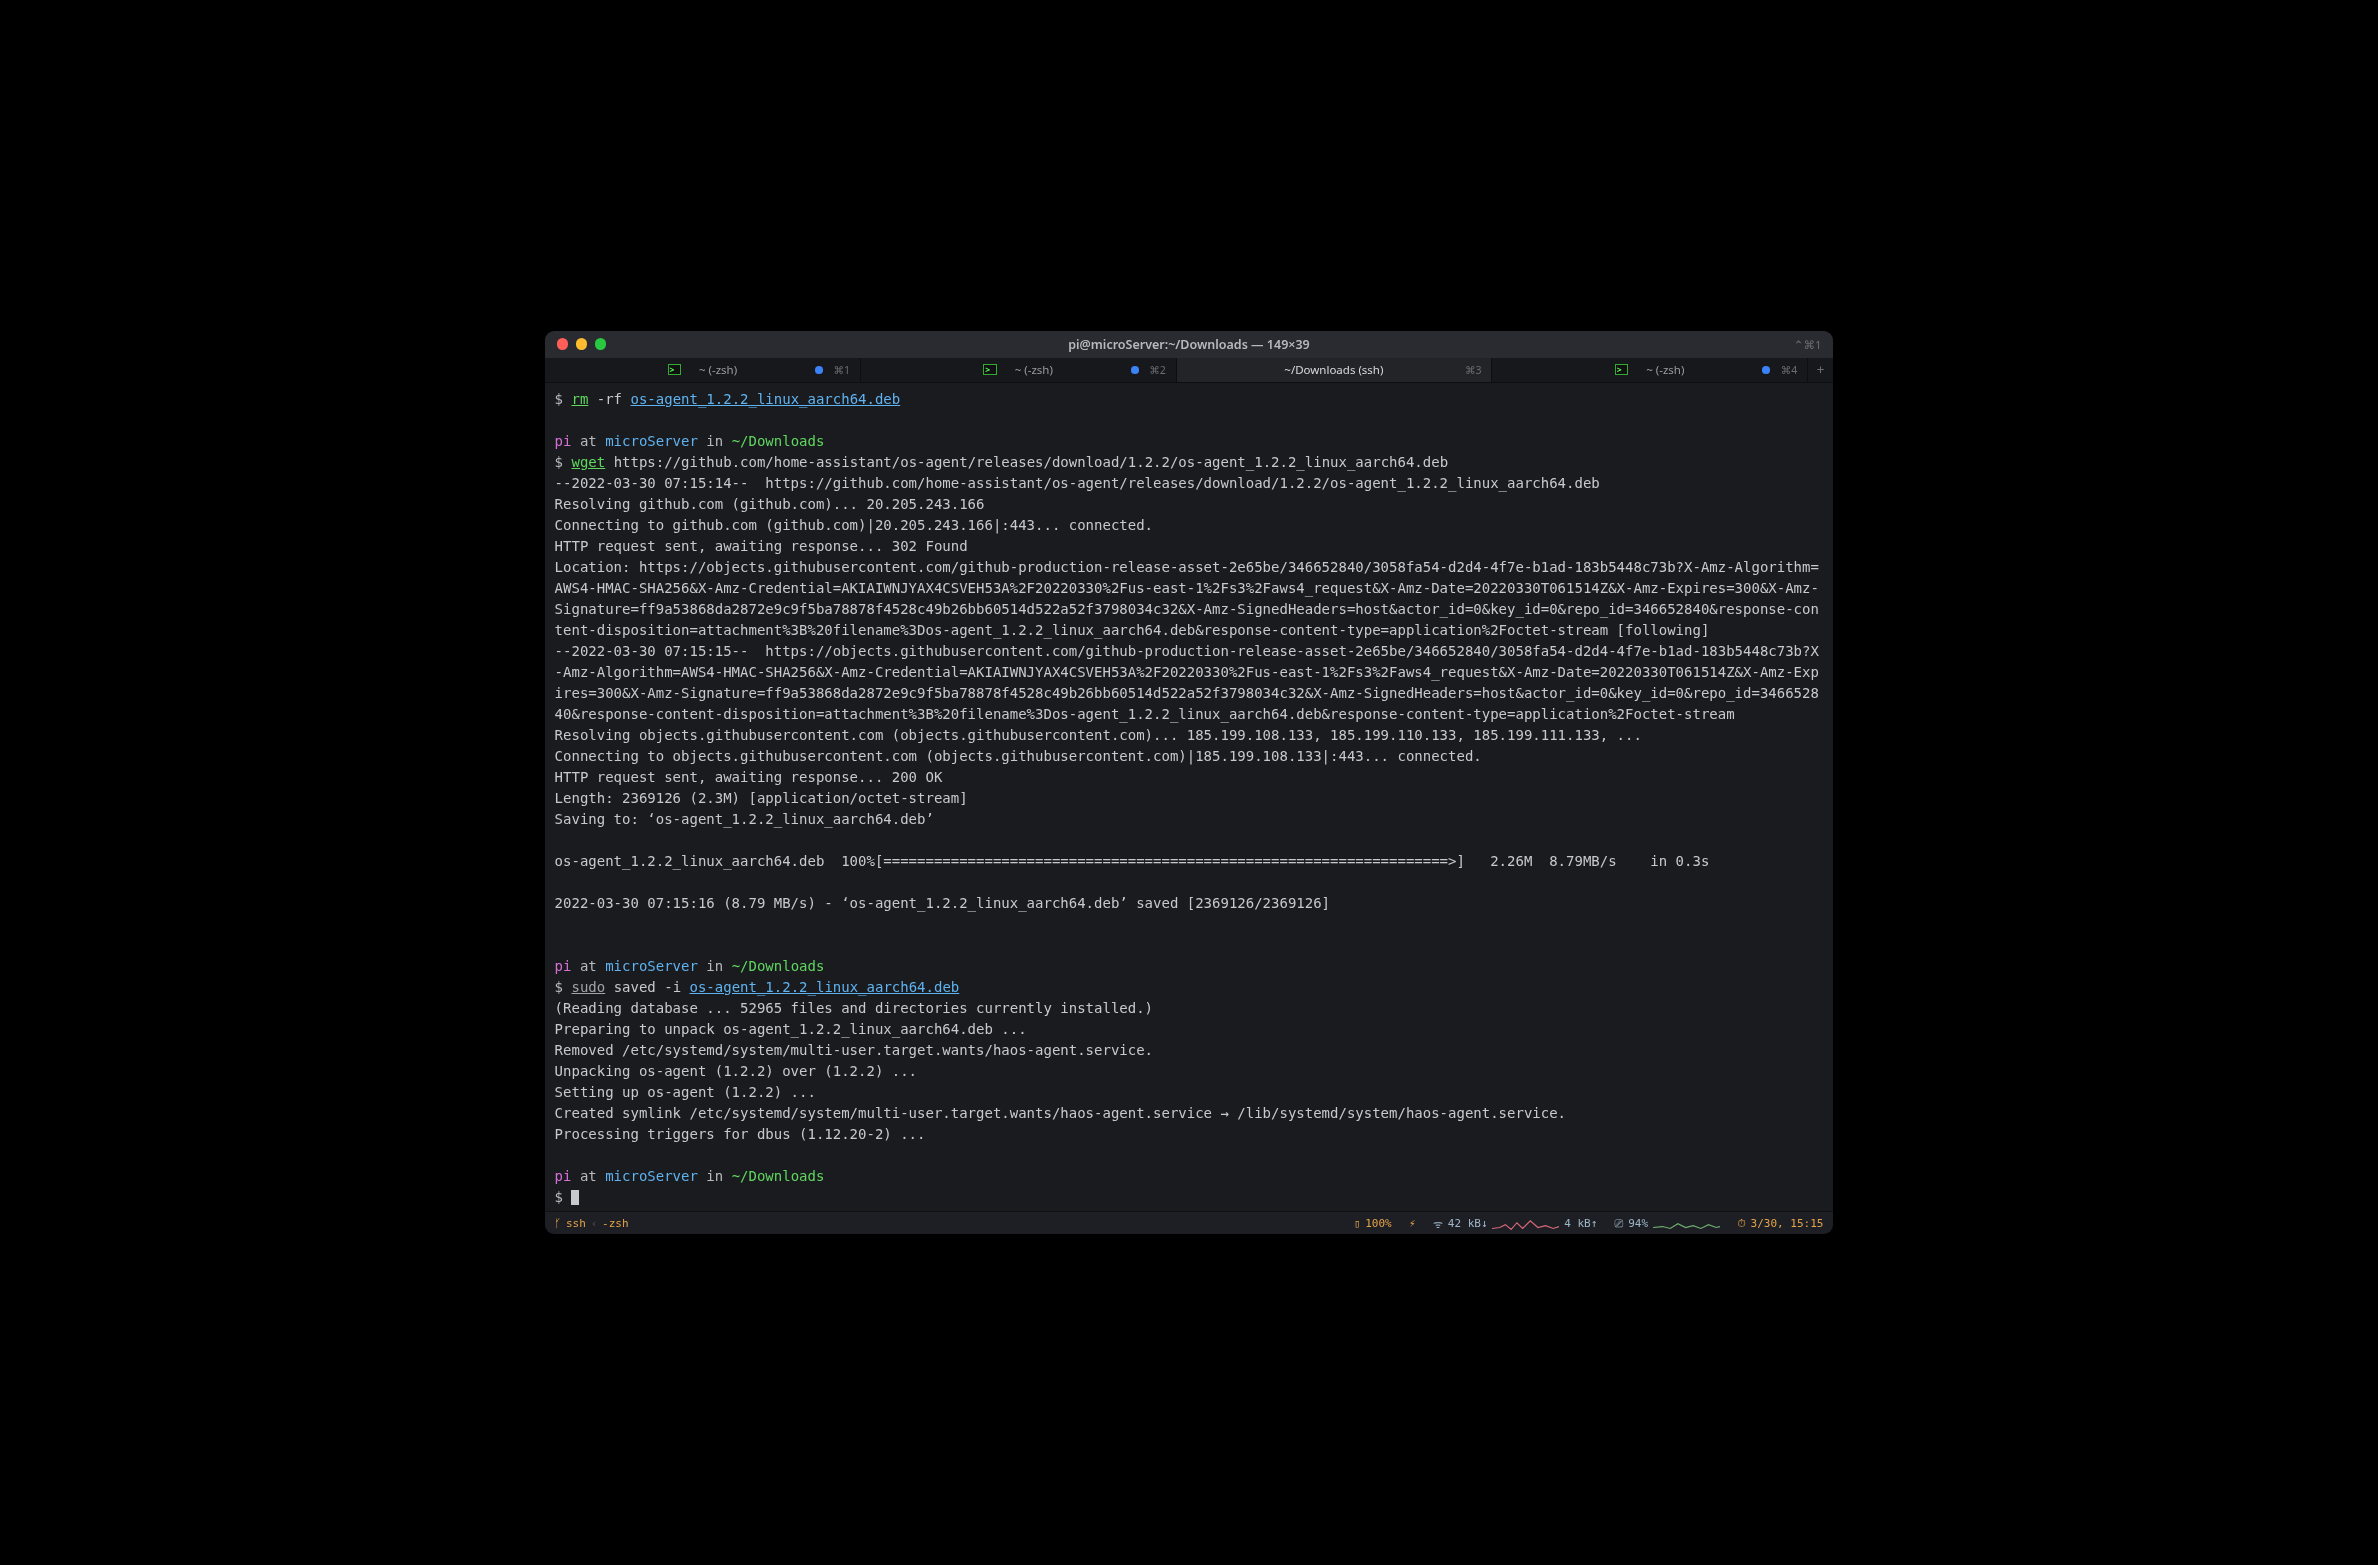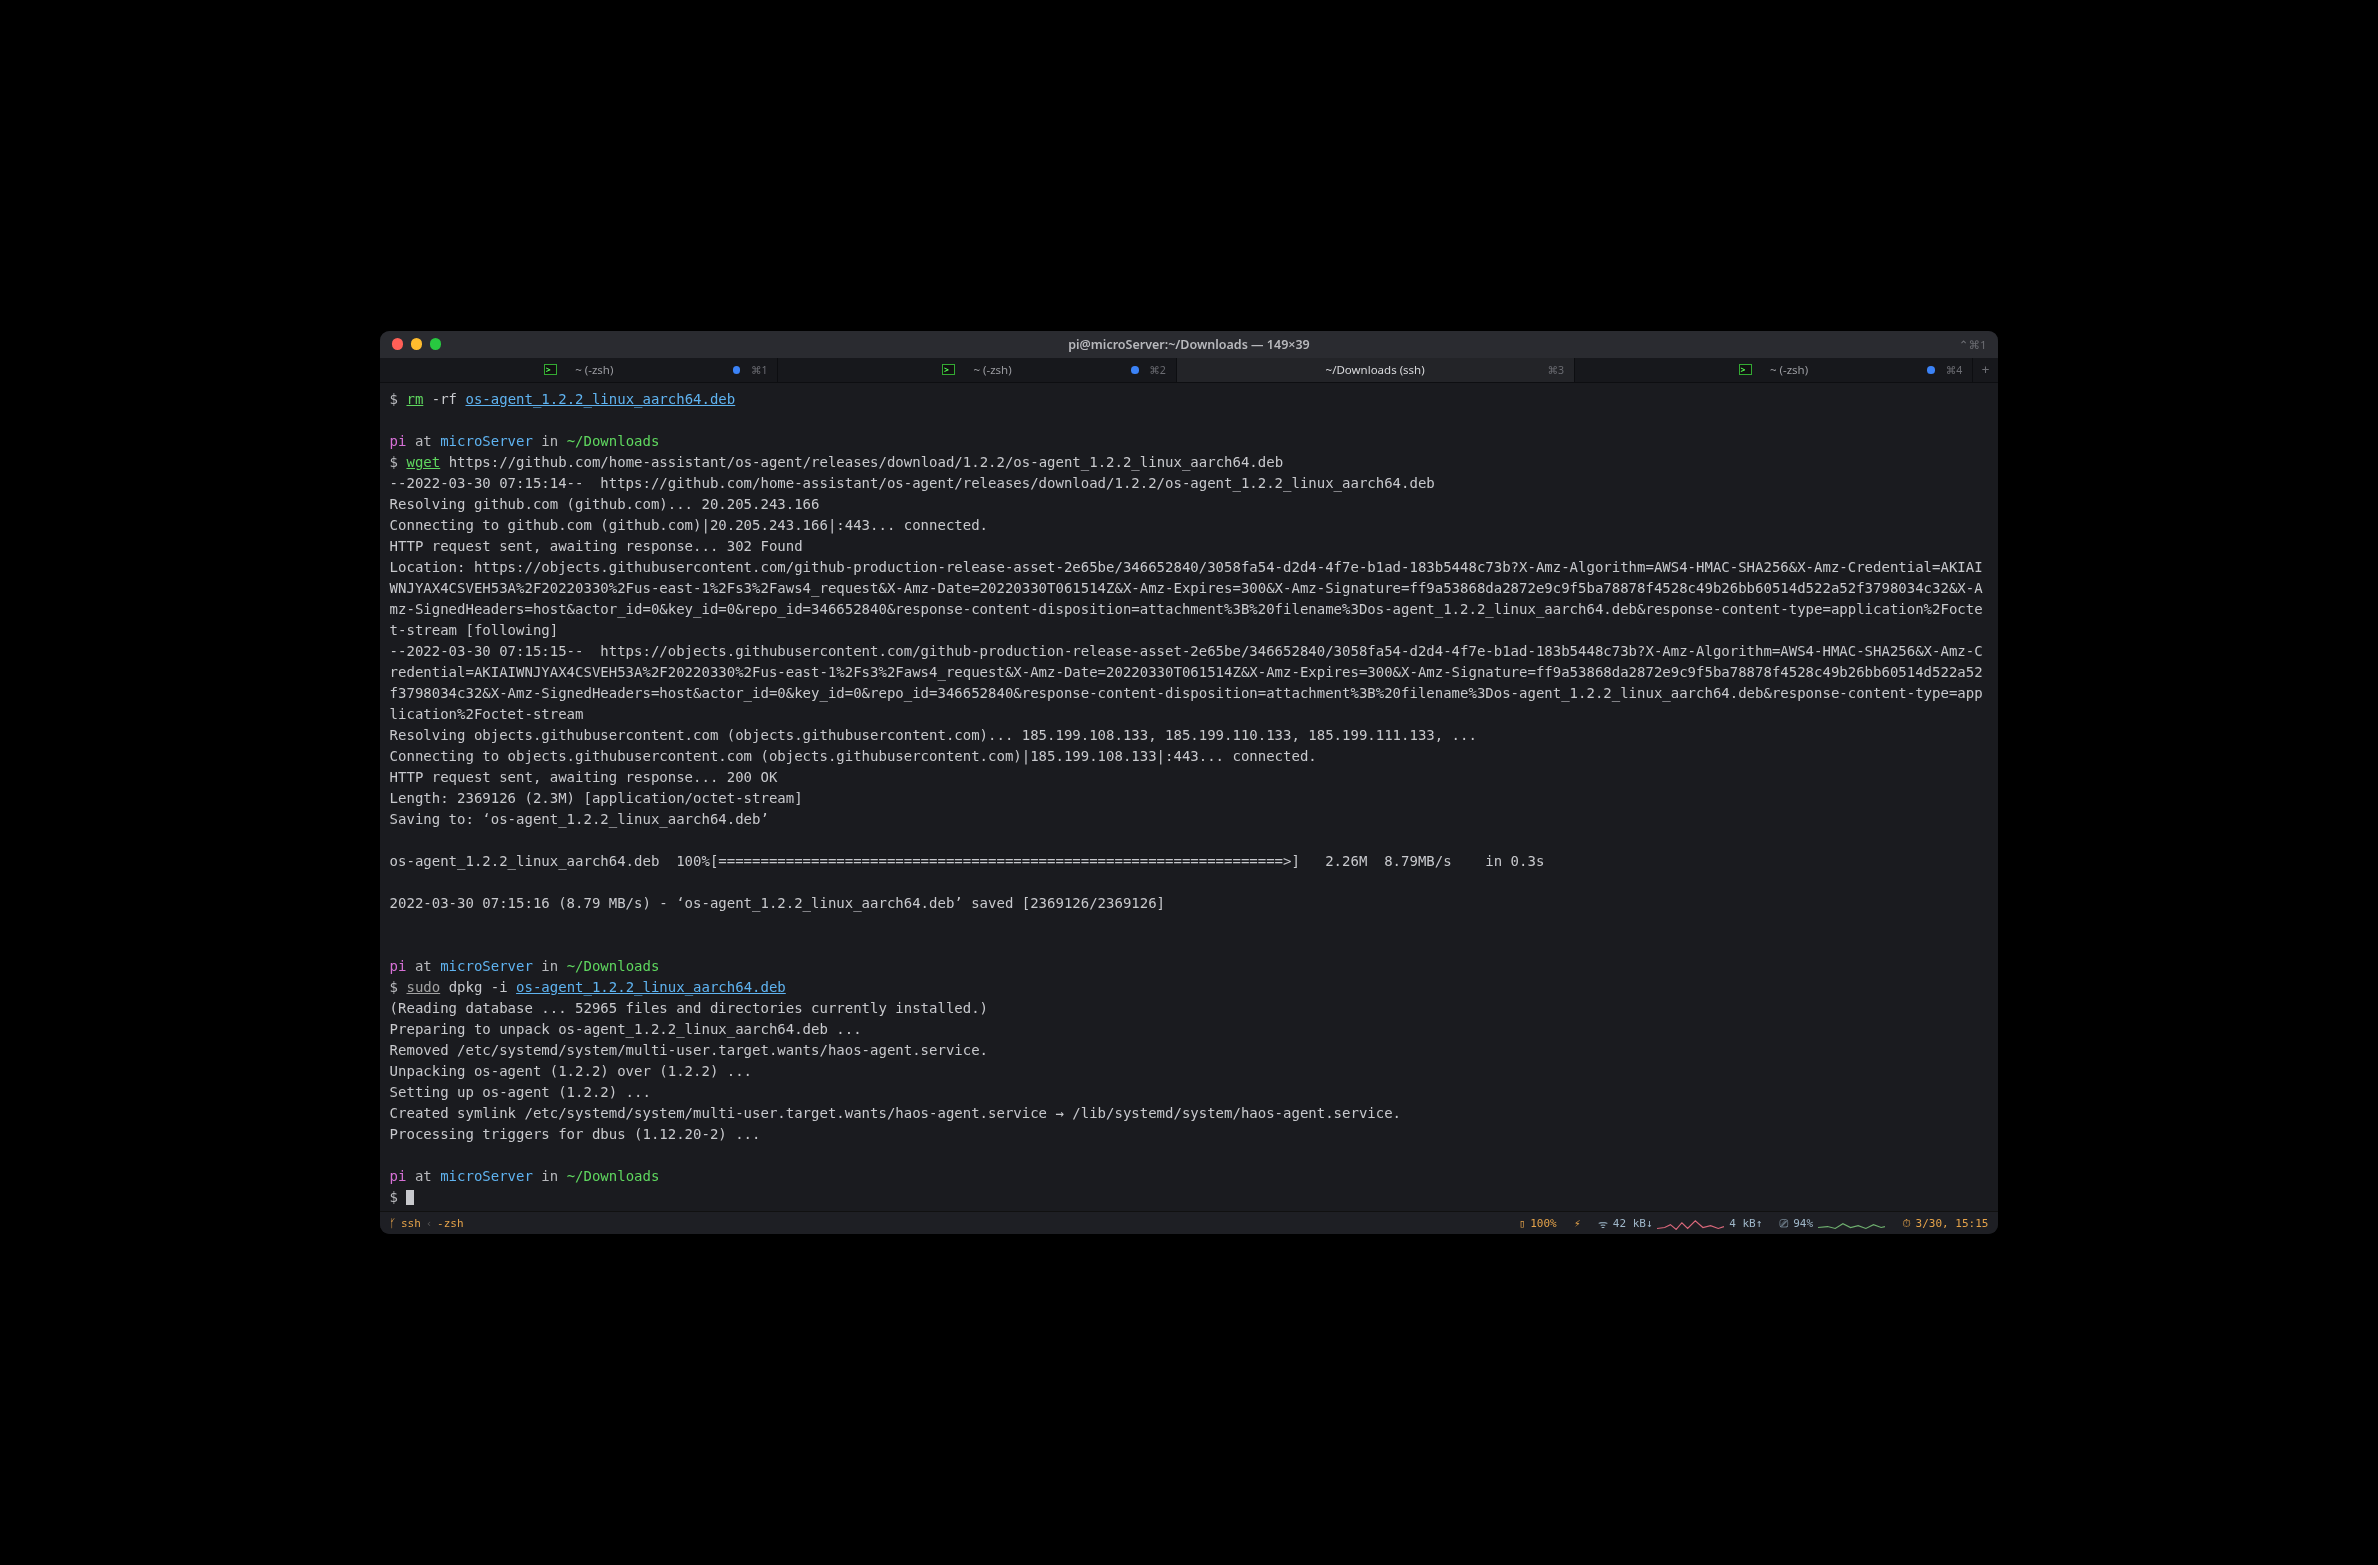--- a/index.html
+++ b/index.html
@@ -7,21 +7,21 @@
     background: #000;
     font-family: "SF Mono", "Menlo", "Consolas", monospace;
     font-size: 12.5px;
     display: flex;
     align-items: center;
     justify-content: center;
     min-height: 100vh;
     padding: 19px;
   }
   .window {
-    width: 1618px;
+    width: 1288px;
     background: #1a1b1f;
     border-radius: 9.6px;
     overflow: hidden;
     box-shadow: 0 19px 58px rgba(0,0,0,0.6);
   }
   .titlebar {
     height: 27px;
     background: #2a2b30;
     display: flex;
     align-items: center;
@@ -162,21 +162,21 @@
 HTTP request sent, awaiting response... 200 OK
 Length: 2369126 (2.3M) [application/octet-stream]
 Saving to: ‘os-agent_1.2.2_linux_aarch64.deb’
 
 os-agent_1.2.2_linux_aarch64.deb  100%[===================================================================&gt;]   2.26M  8.79MB/s    in 0.3s
 
 2022-03-30 07:15:16 (8.79 MB/s) - ‘os-agent_1.2.2_linux_aarch64.deb’ saved [2369126/2369126]
 </span>
 
 <span class="c-user">pi</span> <span class="c-gray">at</span> <span class="c-host">microServer</span> <span class="c-gray">in</span> <span class="c-path">~/Downloads</span>
-<span class="c-gray">$</span> <span class="c-sudo">sudo</span> <span>dpkg</span> <span>-i</span> <span class="c-arg">os-agent_1.2.2_linux_aarch64.deb</span>
+<span class="c-gray">$</span> <span class="c-sudo">sudo</span> <span>saved</span> <span>-i</span> <span class="c-arg">os-agent_1.2.2_linux_aarch64.deb</span>
 <span>(Reading database ... 52965 files and directories currently installed.)
 Preparing to unpack os-agent_1.2.2_linux_aarch64.deb ...
 Removed /etc/systemd/system/multi-user.target.wants/haos-agent.service.
 Unpacking os-agent (1.2.2) over (1.2.2) ...
 Setting up os-agent (1.2.2) ...
 Created symlink /etc/systemd/system/multi-user.target.wants/haos-agent.service → /lib/systemd/system/haos-agent.service.
 Processing triggers for dbus (1.12.20-2) ...</span>
 
 <span class="c-user">pi</span> <span class="c-gray">at</span> <span class="c-host">microServer</span> <span class="c-gray">in</span> <span class="c-path">~/Downloads</span>
 <span class="c-gray">$</span> <span class="cursor"></span></div>

